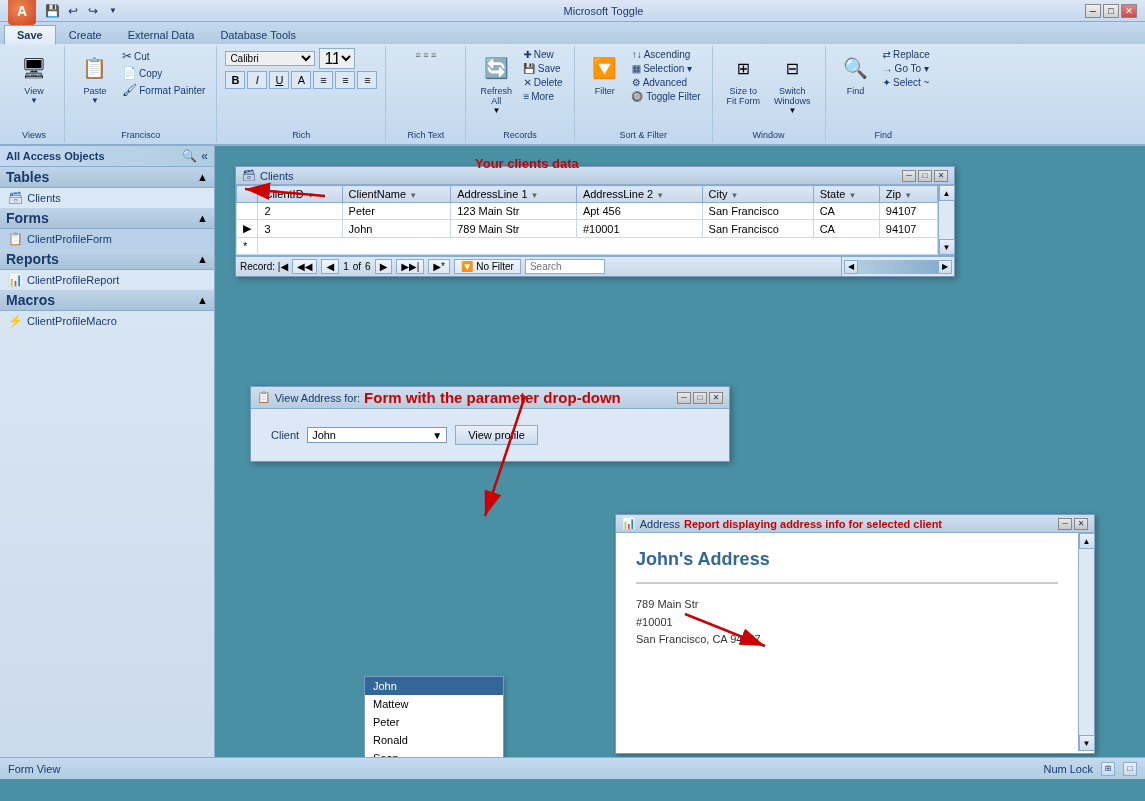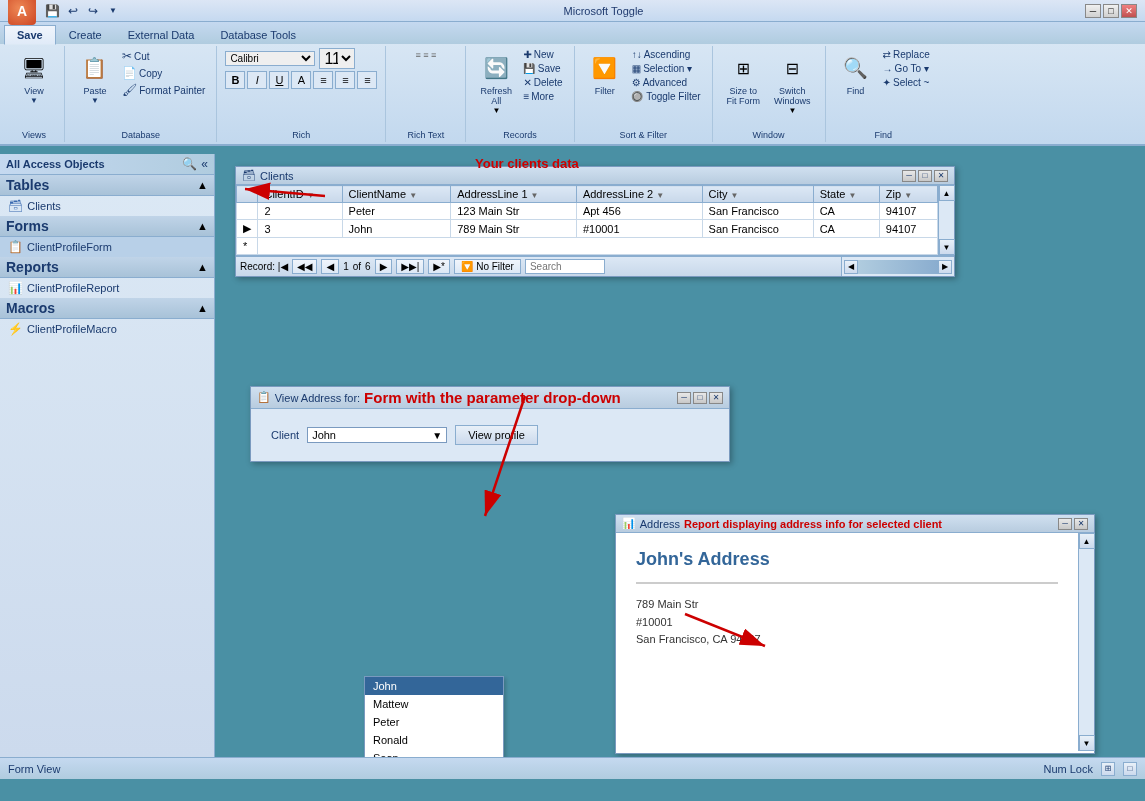--- a/index.html
+++ b/index.html
@@ -26,21 +26,21 @@
     .ribbon-btn-small { display: flex; align-items: center; gap: 2px; padding: 1px 3px; cursor: pointer; font-size: 10px; color: #1a3a6e; }
     .ribbon-small-icon { font-size: 12px; }
     .small-group { display: flex; flex-direction: column; gap: 1px; }
     .qa-btn { width: 18px; height: 18px; display: flex; align-items: center; justify-content: center; cursor: pointer; font-size: 12px; color: #1a3a6e; }
     .access-logo { width: 28px; height: 28px; background: radial-gradient(circle at 40% 40%, #e85, #c42); border-radius: 4px; display: flex; align-items: center; justify-content: center; color: white; font-size: 14px; font-weight: bold; margin-right: 4px; }
 
     
     .main-area { display: flex; height: calc(801px - 22px - 24px - 122px - 22px); }
 
     
-    .nav-pane { width: 215px; background: linear-gradient(to bottom, #dce9f5, #ccdaed); border-right: 1px solid #8aadcf; display: flex; flex-direction: column; margin-top: 8px; }
+    .nav-pane { width: 215px; background: linear-gradient(to bottom, #dce9f5, #ccdaed); border-right: 1px solid #8aadcf; display: flex; flex-direction: column; }
     .nav-pane-header { background: linear-gradient(to right, #c5d9f0, #b0ccdf); padding: 3px 6px; display: flex; align-items: center; justify-content: space-between; border-bottom: 1px solid #8aadcf; }
     .nav-pane-title { font-size: 11px; font-weight: bold; color: #1a3a6e; }
     .nav-pane-btn { cursor: pointer; color: #1a3a6e; font-size: 12px; }
     .nav-section { margin: 0; }
     .nav-section-header { background: linear-gradient(to bottom, #c0d4e8, #a8c2d8); padding: 2px 6px; display: flex; align-items: center; justify-content: space-between; cursor: pointer; border-bottom: 1px solid #8aadcf; }
     .nav-section-title { font-size: 14px; font-weight: bold; color: #1a3a6e; }
     .nav-item { display: flex; align-items: center; gap: 4px; padding: 3px 8px; cursor: pointer; font-size: 11px; color: #1a3a6e; }
     .nav-item:hover, .nav-item.active { background: #b8d0e8; }
     .nav-item-icon { font-size: 12px; color: #3a6aaf; }
 
@@ -137,21 +137,21 @@
           <div class="ribbon-icon-large">📋</div>
           <div class="ribbon-btn-label">Paste</div>
           <div style="font-size:8px;color:#1a3a6e;">▼</div>
         </div>
         <div class="small-group">
           <div class="ribbon-btn-small"><span class="ribbon-small-icon">✂</span> Cut</div>
           <div class="ribbon-btn-small"><span class="ribbon-small-icon">📄</span> Copy</div>
           <div class="ribbon-btn-small"><span class="ribbon-small-icon">🖌</span> Format Painter</div>
         </div>
       </div>
-      <div class="ribbon-group-label">Database</div>
+      <div class="ribbon-group-label">Francisco</div>
     </div>
 
     <div class="ribbon-group" style="min-width:140px;">
       <div class="ribbon-items" style="flex-direction:column;gap:2px;">
         <div style="display:flex;gap:4px;align-items:center;">
           <select style="font-size:10px;width:90px;border:1px solid #8aadcf;"><option>Calibri</option></select>
           <select style="font-size:16px;width:36px;border:1px solid #8aadcf;"><option>11</option></select>
         </div>
         <div style="display:flex;gap:2px;align-items:center;">
           <button style="font-weight:bold;font-size:11px;width:20px;height:18px;border:1px solid #8aadcf;background:#dce8f5;cursor:pointer;">B</button>

